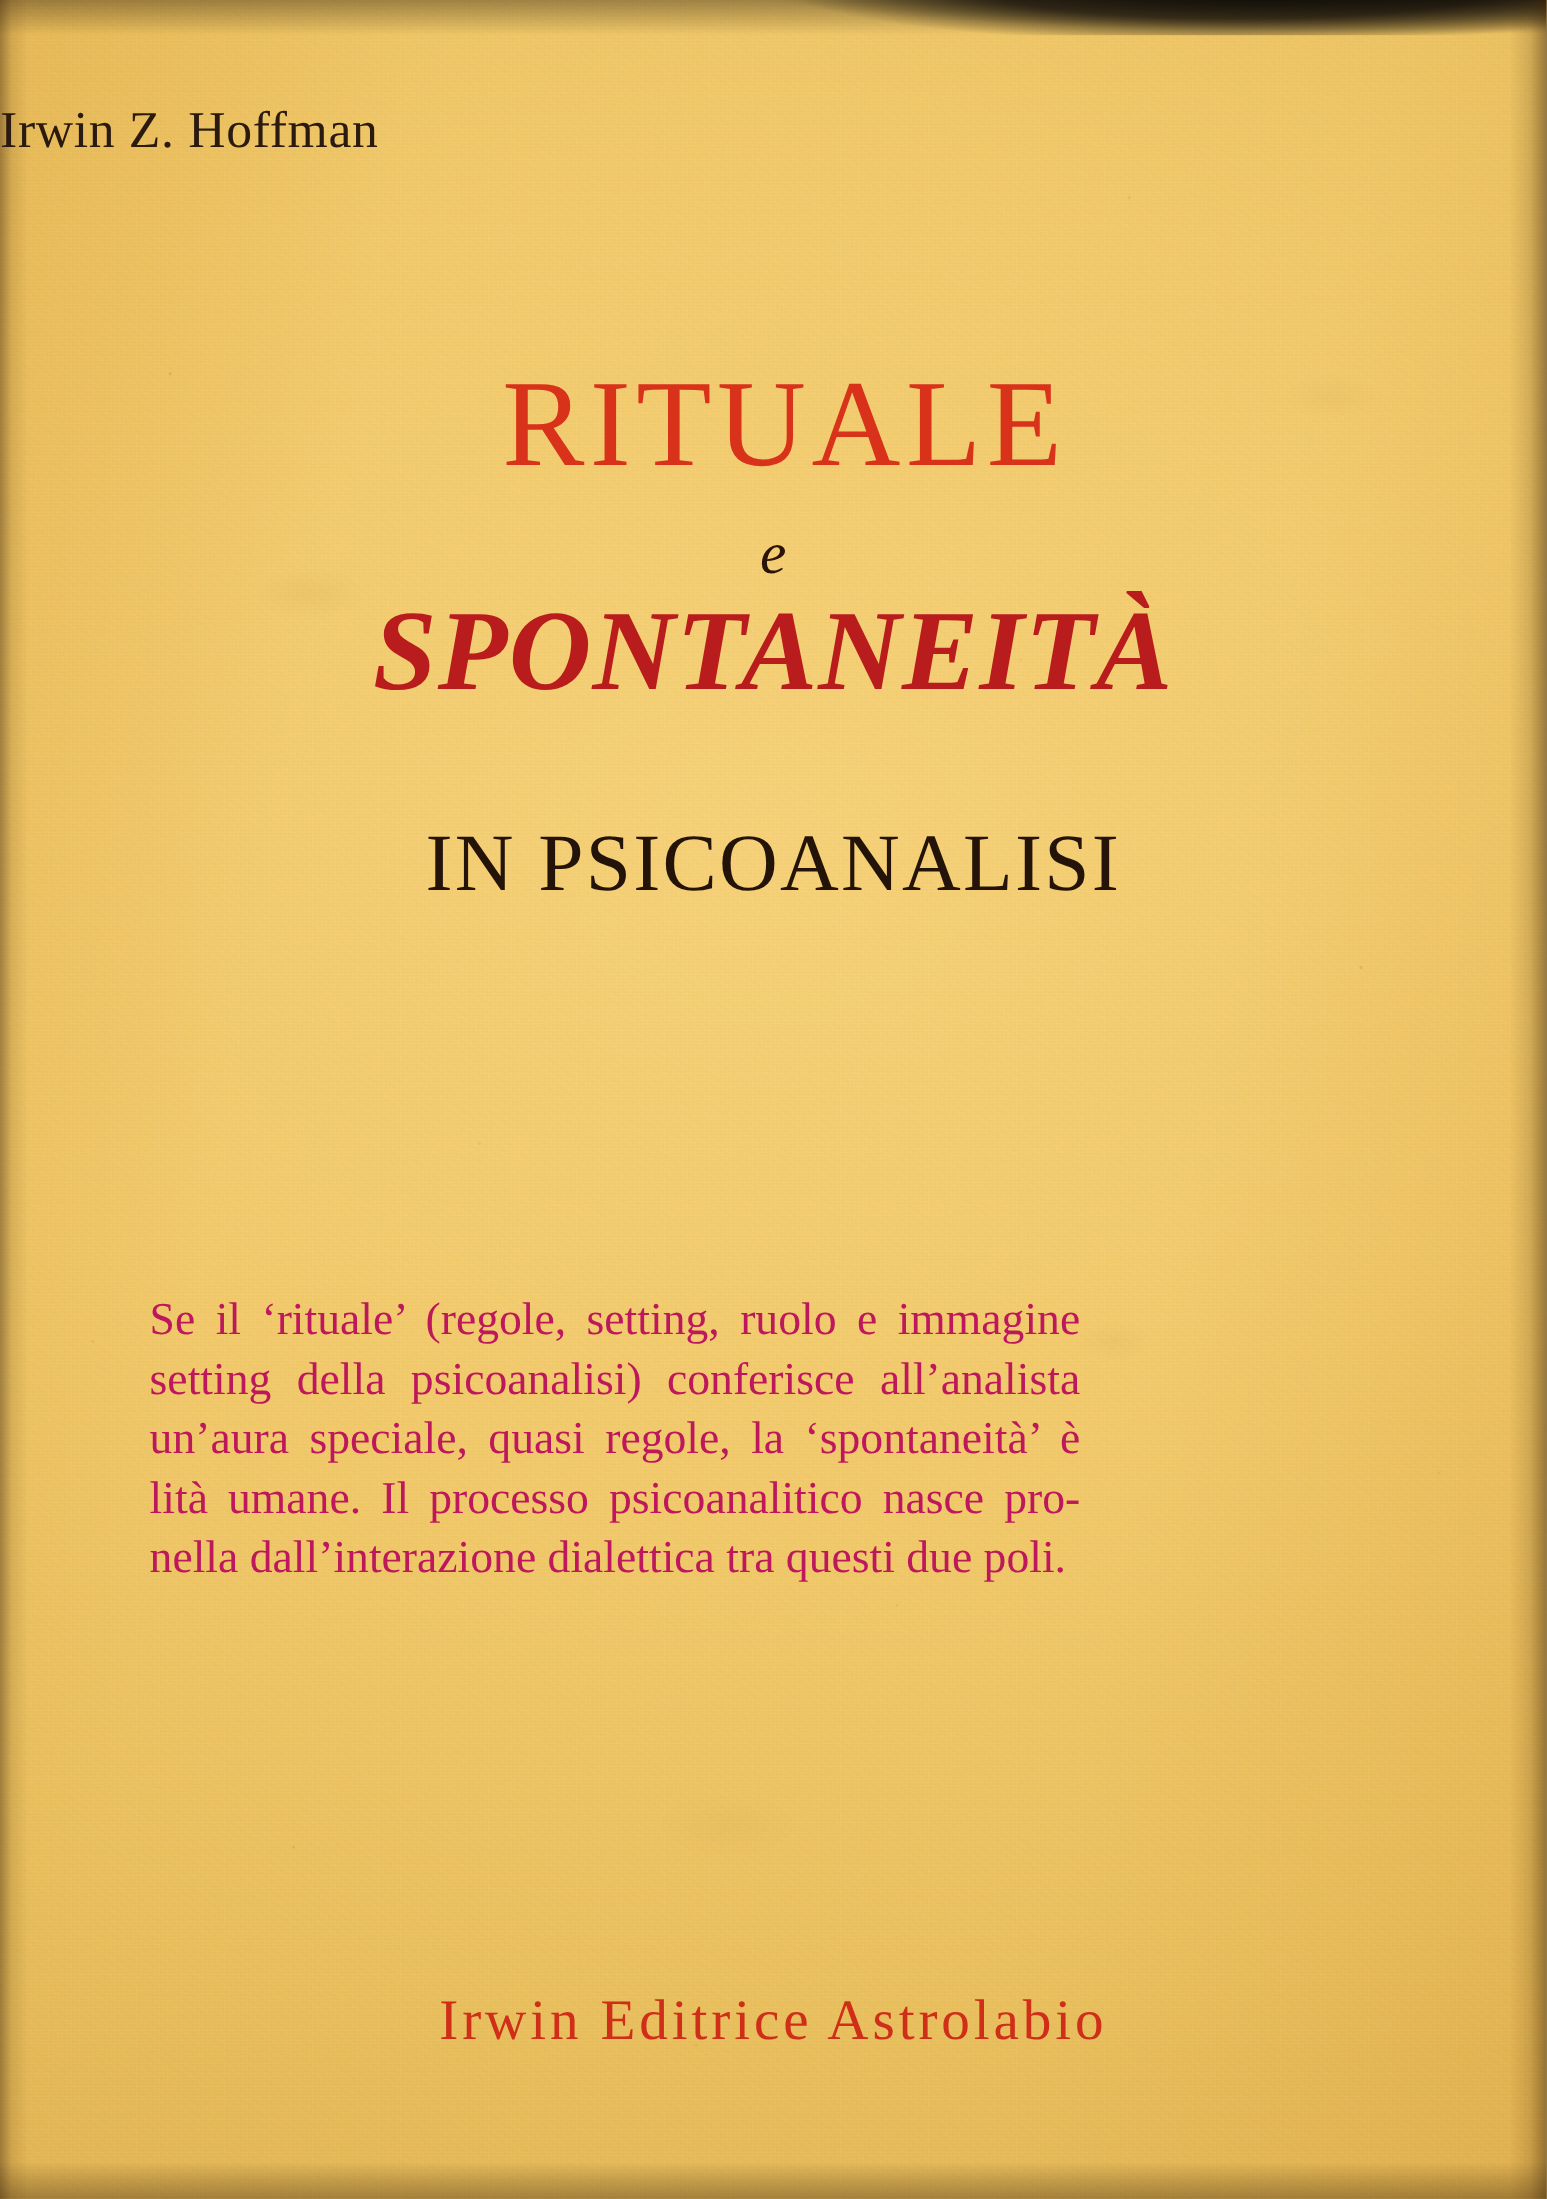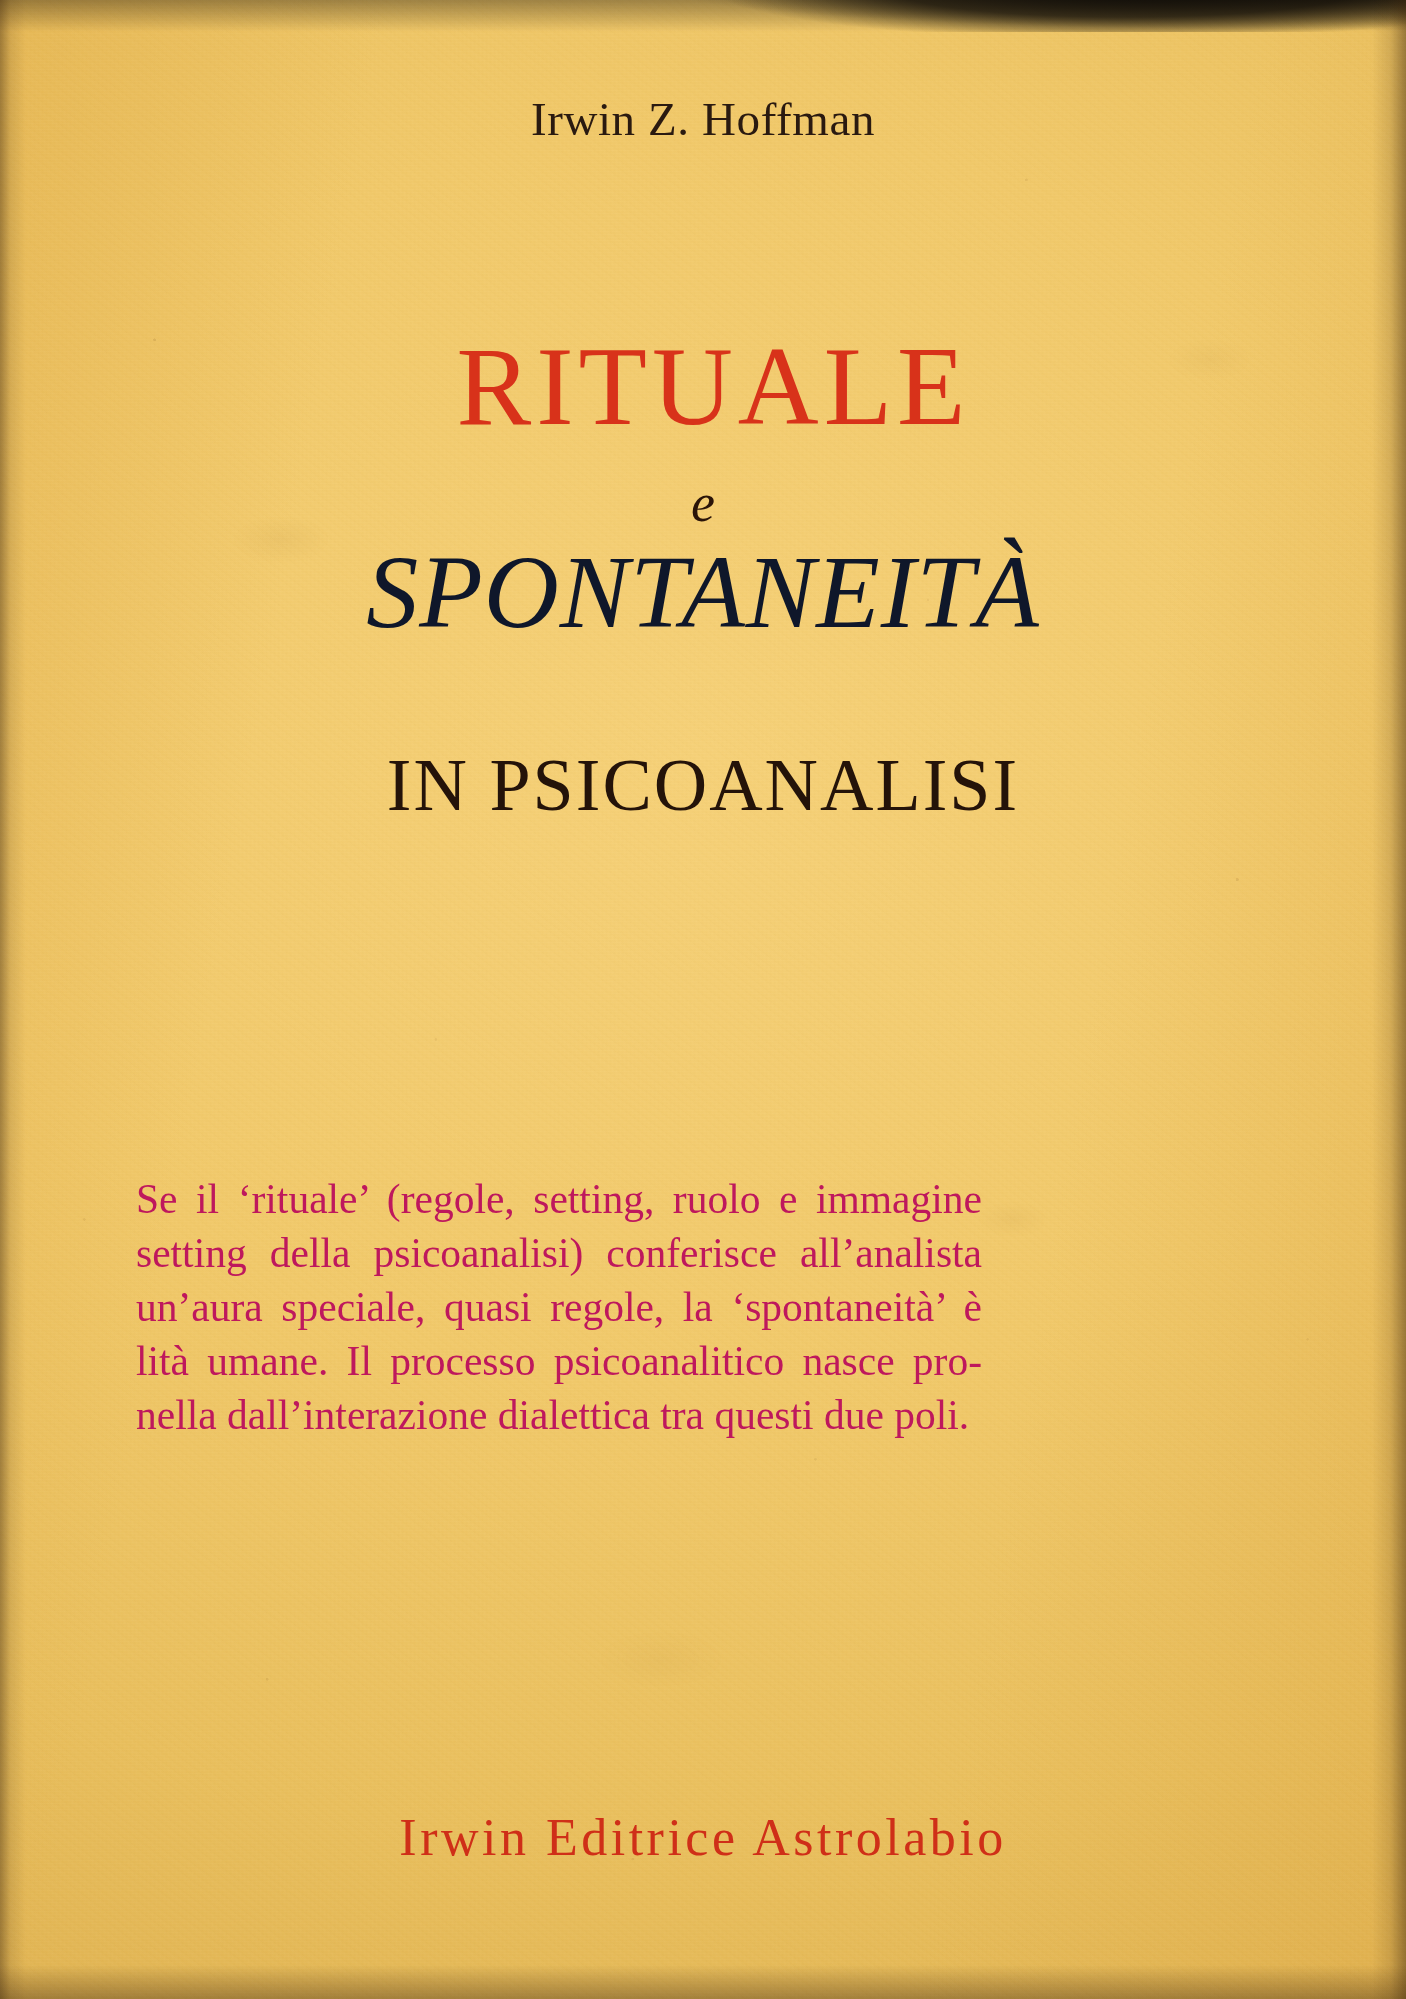--- a/index.html
+++ b/index.html
@@ -98,21 +98,20 @@
     position: relative;
     z-index: 5;
     width: 100%;
     height: 100%;
   }
 
   .author {
     position: absolute;
     top: 92px;
     left: 0; right: 0;
-    text-align: center;
     font-size: 47px;
     letter-spacing: 0.6px;
     color: #2a1a10;
     white-space: nowrap;
   }
 
   .title-block {
     position: absolute;
     top: 330px;
     left: 0; right: 0;
@@ -136,23 +135,23 @@
     margin: 34px 0 10px 0;
     line-height: 1;
     font-weight: normal;
   }
 
   .title-sub {
     font-size: 104px;
     font-style: italic;
     line-height: 1.0;
     letter-spacing: 1px;
-    color: #0f172a;
+    color: #b91c1c;
     margin: 6px 0 0 0;
-    font-weight: normal;
+    font-weight: bold;
   }
 
   .title-tagline {
     font-size: 74px;
     line-height: 1.0;
     letter-spacing: 2px;
     color: #241309;
     margin: 104px 0 0 0;
     font-weight: normal;
   }

